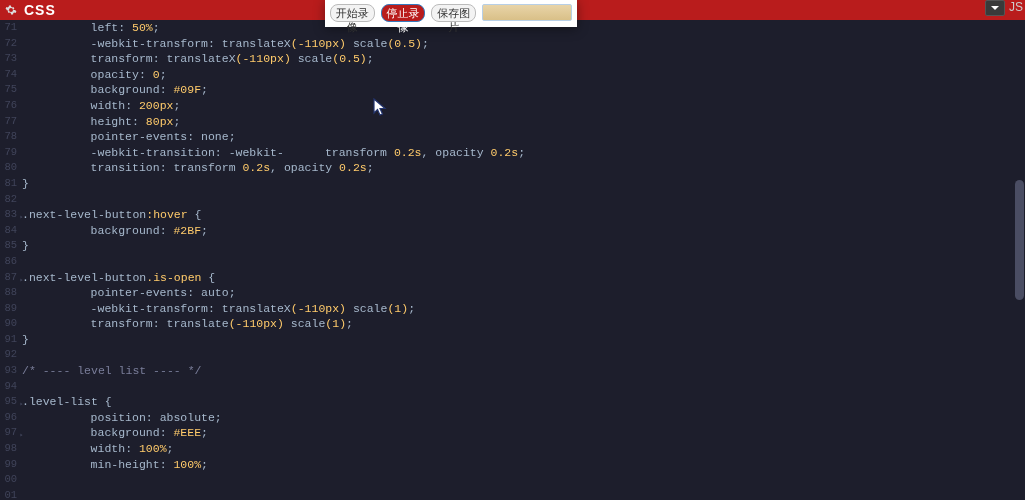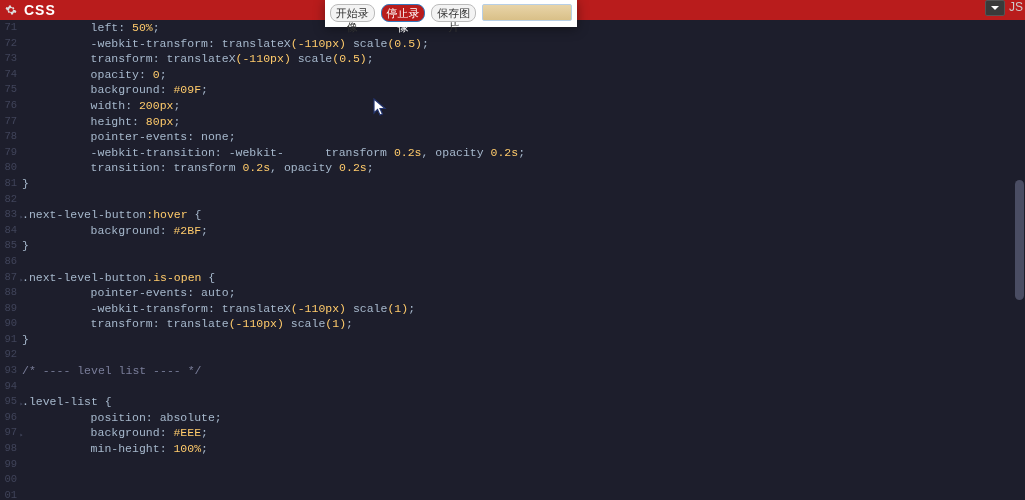--- a/index.html
+++ b/index.html
@@ -253,20 +253,21 @@
       <div><span>    </span><span class="tok-prop">pointer-events</span><span class="tok-punc">: </span><span class="tok-ident">auto</span><span class="tok-punc">;</span></div>
       <div><span>    </span><span class="tok-prop">-webkit-transform</span><span class="tok-punc">: </span><span class="tok-ident">translateX</span><span class="tok-paren-yellow">(</span><span class="tok-num">-110px</span><span class="tok-paren-yellow">)</span><span class="tok-punc"> </span><span class="tok-ident">scale</span><span class="tok-paren-yellow">(</span><span class="tok-num">1</span><span class="tok-paren-yellow">)</span><span class="tok-punc">;</span></div>
       <div><span>    </span><span class="tok-prop">transform</span><span class="tok-punc">: </span><span class="tok-ident">translate</span><span class="tok-paren-yellow">(</span><span class="tok-num">-110px</span><span class="tok-paren-yellow">)</span><span class="tok-punc"> </span><span class="tok-ident">scale</span><span class="tok-paren-yellow">(</span><span class="tok-num">1</span><span class="tok-paren-yellow">)</span><span class="tok-punc">;</span></div>
       <div><span class="tok-brace">}</span></div>
       <div></div>
       <div><span class="tok-comment">/* ---- level list ---- */</span></div>
       <div></div>
       <div><span class="tok-sel">.level-list</span><span class="tok-punc"> </span><span class="tok-brace">{</span></div>
       <div><span>    </span><span class="tok-prop">position</span><span class="tok-punc">: </span><span class="tok-ident">absolute</span><span class="tok-punc">;</span></div>
       <div><span>    </span><span class="tok-prop">background</span><span class="tok-punc">: </span><span class="tok-num">#EEE</span><span class="tok-punc">;</span></div>
+      <div><span>    </span><span class="tok-prop">width</span><span class="tok-punc">: </span><span class="tok-num">100%</span><span class="tok-punc">;</span></div>
       <div><span>    </span><span class="tok-prop">min-height</span><span class="tok-punc">: </span><span class="tok-num">100%</span><span class="tok-punc">;</span></div>
     </div>
 </div>
 
 <div class="scrollbar-track">
   <div class="scrollbar-thumb"></div>
 </div>
 
 <div class="cursor-pointer">
   <svg viewBox="0 0 16 20">

